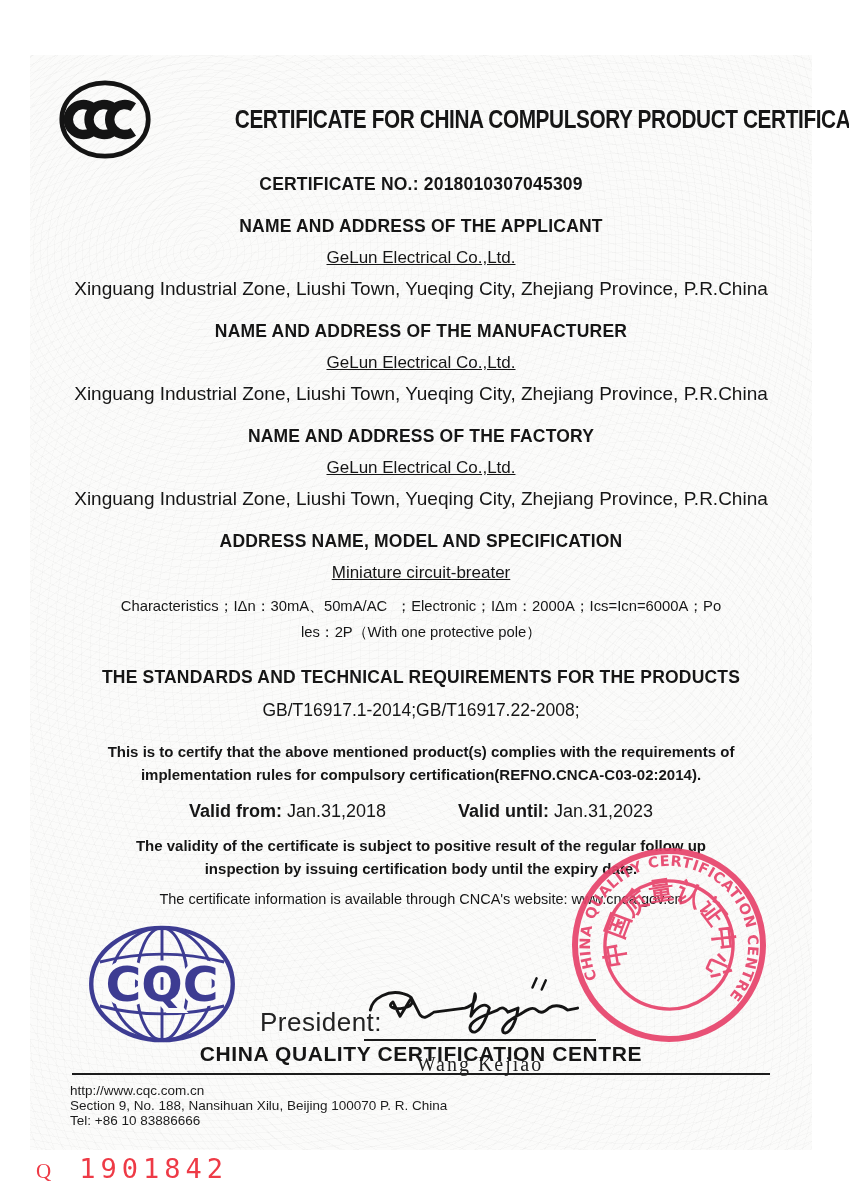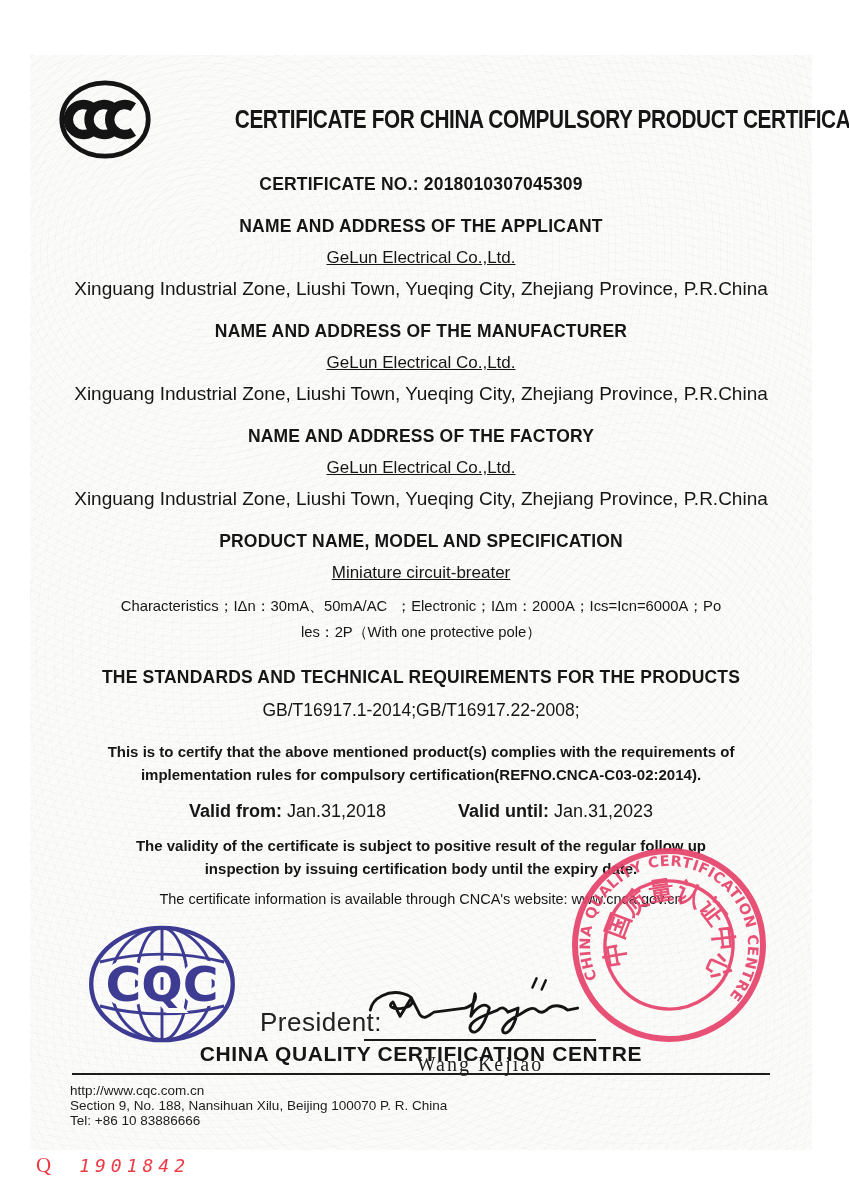--- a/index.html
+++ b/index.html
@@ -41,21 +41,21 @@
   .sig-line{position:absolute;left:334px;top:130px;width:232px;border-top:2px solid #1a1a1a;}
   .sig-name{position:absolute;left:334px;top:144px;width:232px;text-align:center;
     font-family:"Liberation Serif","DejaVu Serif",serif;font-size:20px;letter-spacing:2px;color:#222;}
   .stamp{position:absolute;left:537px;top:788px;opacity:.92;}
   .paper-footer{position:absolute;left:12px;right:12px;bottom:22px;}
   .centre-name{font-size:21px;font-weight:700;letter-spacing:.6px;}
   .footer-rule{border:none;border-top:2px solid #1c1c1c;margin:7px 30px 8px;}
   .footer-info{display:flex;justify-content:space-between;align-items:baseline;padding:0 28px;font-size:13.5px;color:#1c1c1c;flex-direction:column;}
   .serial{position:absolute;left:36px;top:1153px;display:flex;align-items:baseline;gap:28px;color:#ee3a46;}
   .serial .prefix{font-family:"Liberation Serif","DejaVu Serif",serif;font-size:21px;}
-  .serial .number{font-family:"DejaVu Sans Mono","Liberation Mono",monospace;font-size:18px;letter-spacing:5px;font-style:italic;}
+  .serial .number{font-family:"DejaVu Sans Mono","Liberation Mono",monospace;font-size:27px;letter-spacing:5px;}
 </style>
 </head>
 <body>
 
 <div class="paper">
 
   <div class="header-row">
     <svg class="ccc-logo" width="94" height="81" viewBox="-50 -43 100 86" aria-hidden="true">
       <ellipse cx="0" cy="0" rx="46" ry="39" fill="none" stroke="#141414" stroke-width="5"></ellipse>
       <path d="M -13.83 -13.11 A 16 16 0 1 0 -13.83 13.11" fill="none" stroke="#141414" stroke-width="10"></path>
@@ -77,21 +77,21 @@
   <div class="sec-addr">Xinguang Industrial Zone, Liushi Town, Yueqing City, Zhejiang Province, P.R.China</div>
 
   <div class="sec-heading">NAME AND ADDRESS OF THE MANUFACTURER</div>
   <div class="sec-name">GeLun Electrical Co.,Ltd.</div>
   <div class="sec-addr">Xinguang Industrial Zone, Liushi Town, Yueqing City, Zhejiang Province, P.R.China</div>
 
   <div class="sec-heading">NAME AND ADDRESS OF THE FACTORY</div>
   <div class="sec-name">GeLun Electrical Co.,Ltd.</div>
   <div class="sec-addr">Xinguang Industrial Zone, Liushi Town, Yueqing City, Zhejiang Province, P.R.China</div>
 
-  <div class="sec-heading">PRODUCT NAME, MODEL AND SPECIFICATION</div>
+  <div class="sec-heading">ADDRESS NAME, MODEL AND SPECIFICATION</div>
   <div class="sec-name">Miniature circuit-breater</div>
   <div class="spec">
     <div class="w">Characteristics；IΔn：30mA、50mA/AC ；Electronic；IΔm：2000A；Ics=Icn=6000A；Po</div>
     <div>les：2P（With one protective pole）</div>
   </div>
 
   <div class="sec-heading">THE STANDARDS AND TECHNICAL REQUIREMENTS FOR THE PRODUCTS</div>
   <div class="standards-value">GB/T16917.1-2014;GB/T16917.22-2008;</div>
 
   <div class="certify">This is to certify that the above mentioned product(s) complies with the requirements of implementation rules for compulsory certification(REFNO.CNCA-C03-02:2014).</div>

